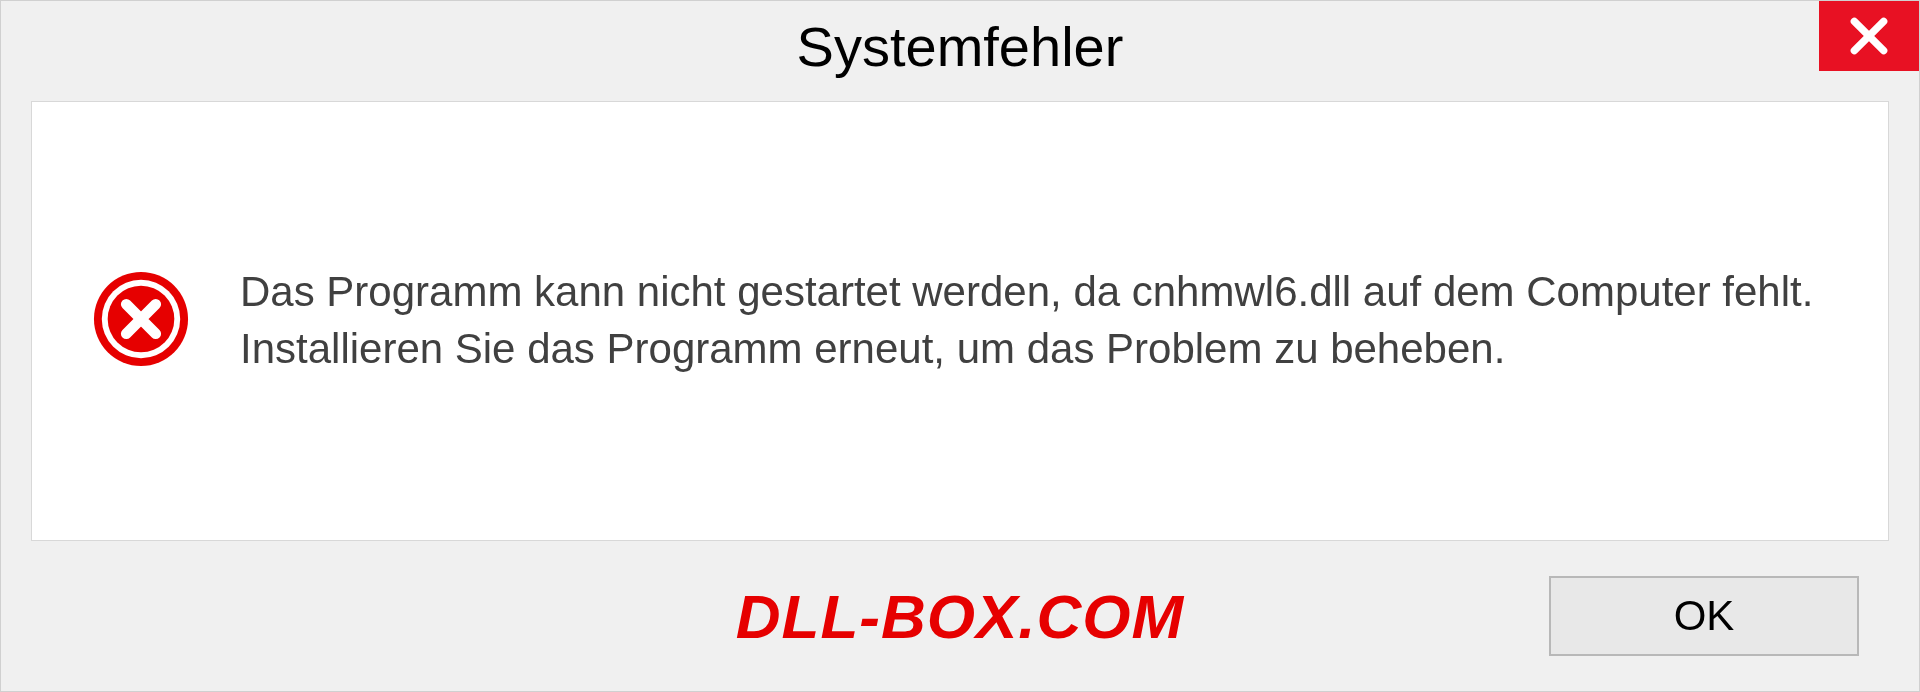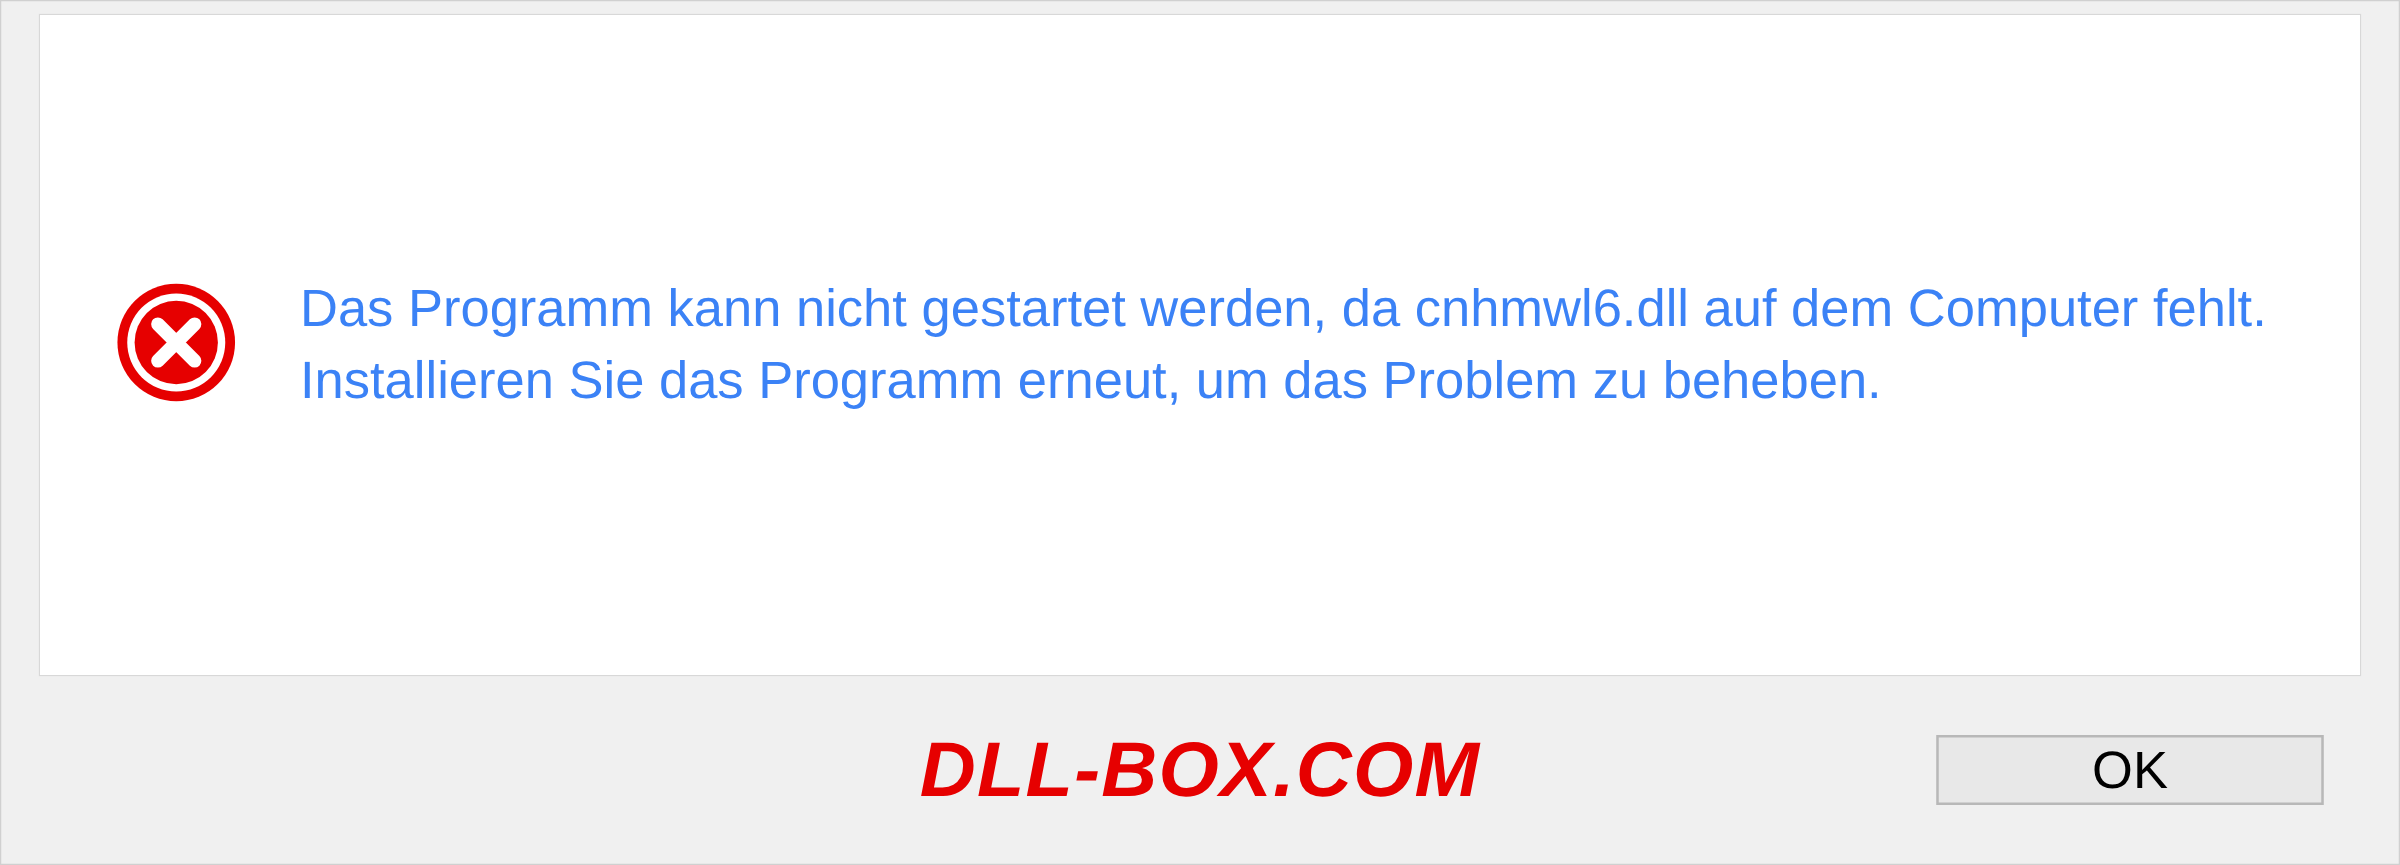--- a/index.html
+++ b/index.html
@@ -63,21 +63,21 @@
       flex-shrink: 0;
       margin-right: 50px;
     }
     .error-icon {
       width: 98px;
       height: 98px;
     }
     .message {
       font-size: 42px;
       line-height: 1.35;
-      color: #3b82f6;
+      color: #404040;
       font-weight: 400;
     }
     .footer {
       height: 130px;
       display: flex;
       align-items: center;
       justify-content: flex-end;
       padding: 0 60px 20px 40px;
       position: relative;
     }
@@ -87,36 +87,44 @@
       transform: translateX(-50%);
       font-size: 62px;
       font-weight: 900;
       font-style: italic;
       color: #e60000;
       letter-spacing: 1px;
       font-family: Arial, sans-serif;
     }
     .ok-btn {
       width: 310px;
-      height: 56px;
+      height: 80px;
       background: #e8e8e8;
       border: 2px solid #b8b8b8;
       font-size: 42px;
       color: #000;
       display: flex;
       align-items: center;
       justify-content: center;
       cursor: pointer;
       font-family: inherit;
     }
   </style>
 </head>
 <body>
 
 <div class="dialog">
+  <div class="titlebar">
+    <div class="title">Systemfehler</div>
+    <div class="close-btn">
+      <svg viewBox="0 0 24 24">
+        <path d="M4 4 L20 20 M20 4 L4 20" stroke="#ffffff" stroke-width="4" stroke-linecap="round" fill="none"></path>
+      </svg>
+    </div>
+  </div>
 
   <div class="content-panel">
     <div class="error-icon-wrap">
       <svg class="error-icon" viewBox="0 0 100 100">
         <circle cx="50" cy="50" r="48" fill="#e60000"></circle>
         <circle cx="50" cy="50" r="40" fill="#ffffff"></circle>
         <circle cx="50" cy="50" r="34" fill="#e60000"></circle>
         <path d="M35 35 L65 65 M65 35 L35 65" stroke="#ffffff" stroke-width="11" stroke-linecap="round" fill="none"></path>
       </svg>
     </div>

